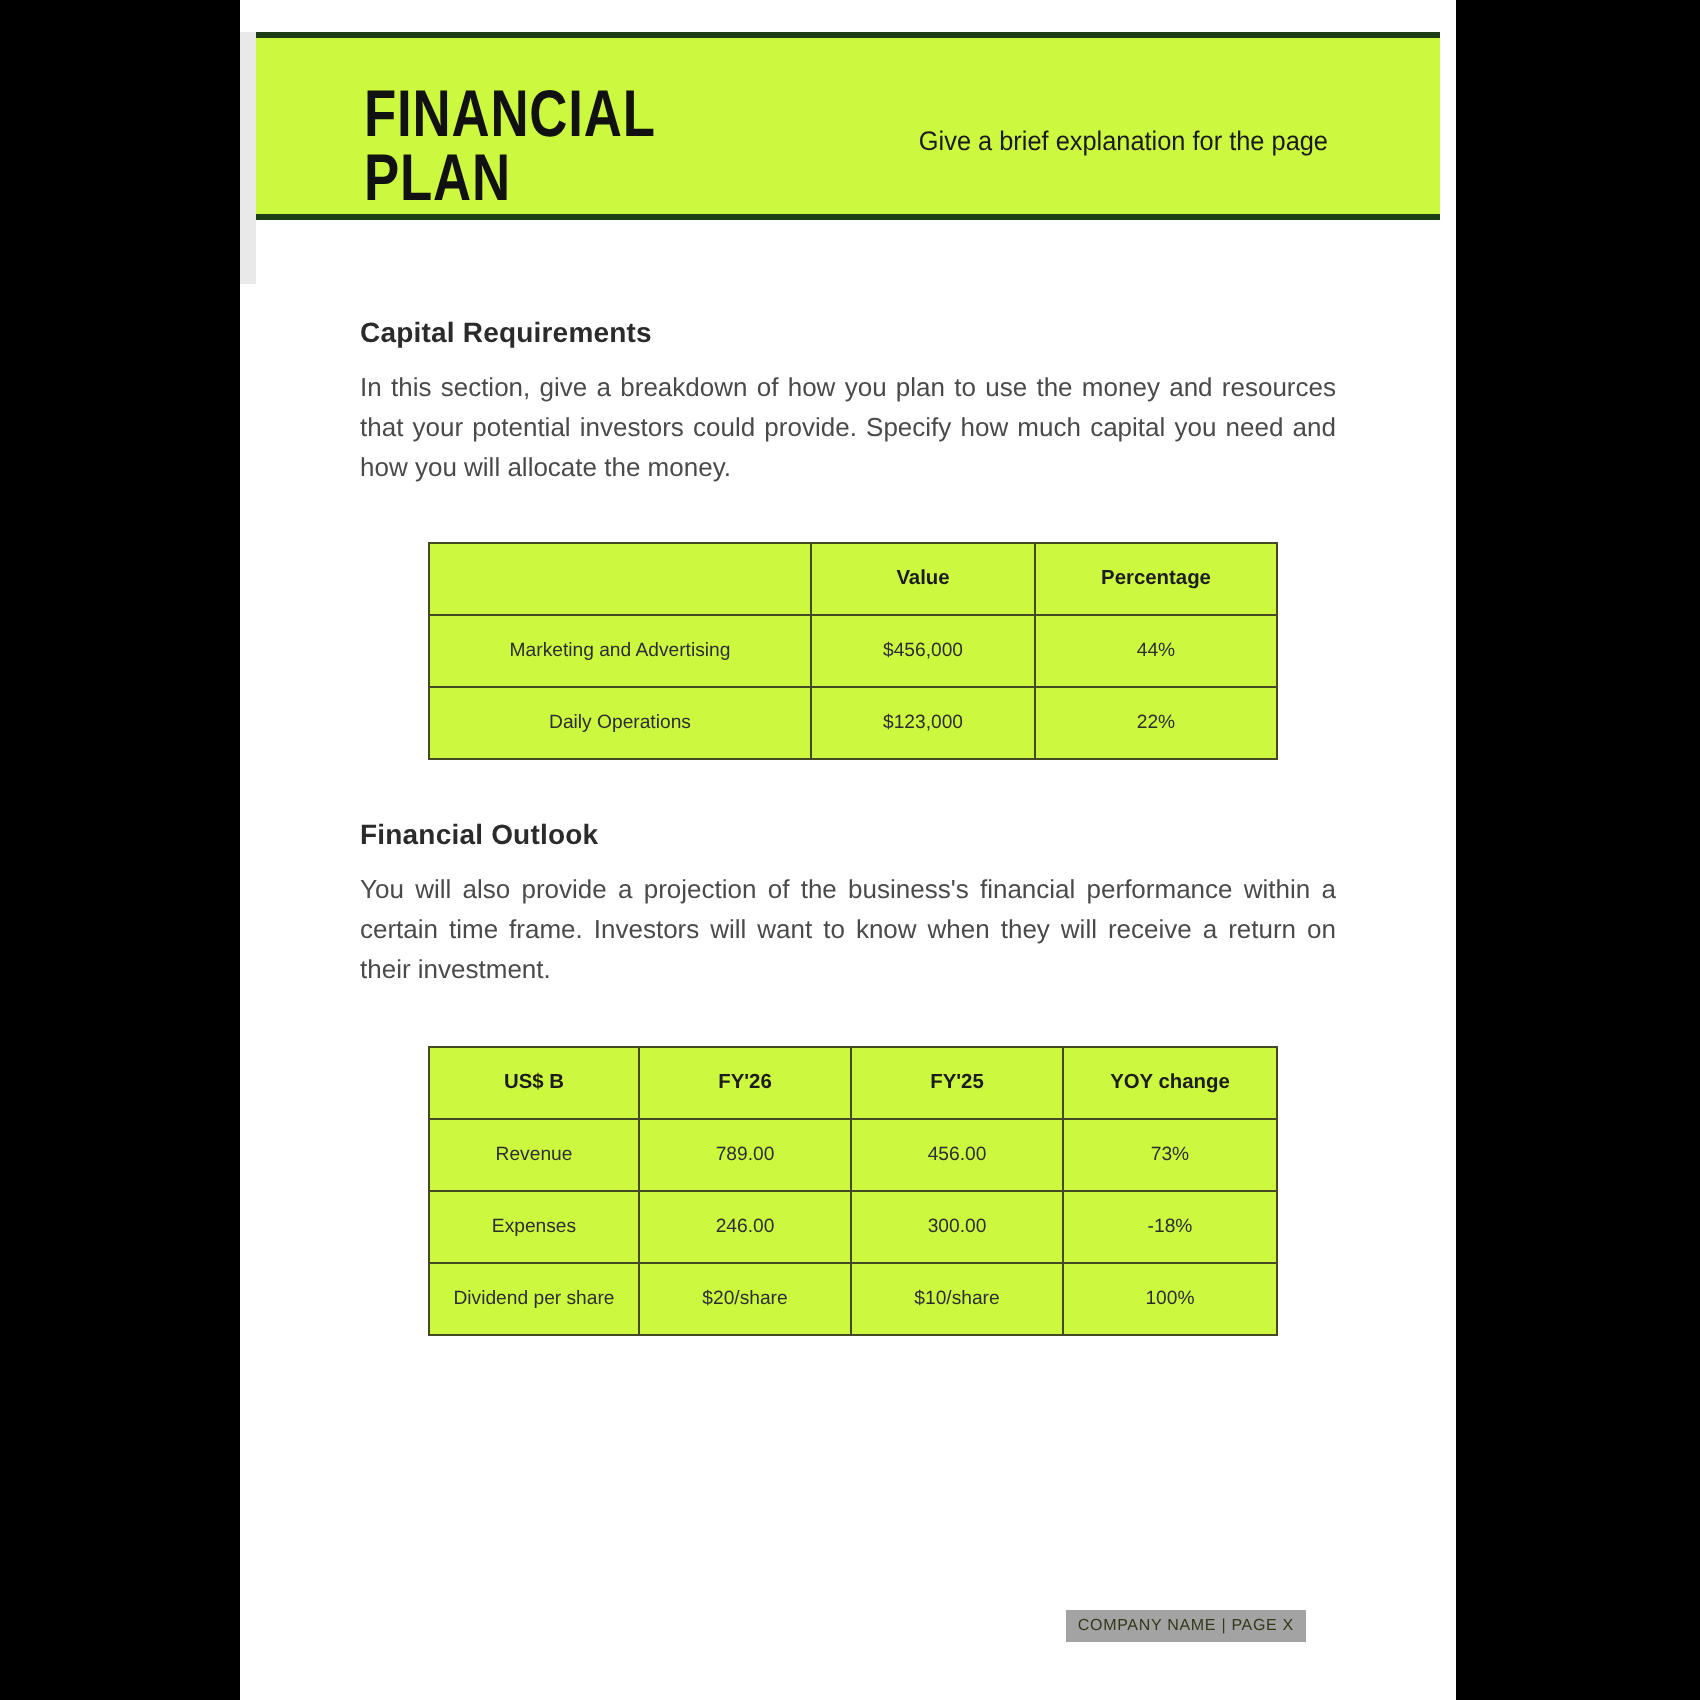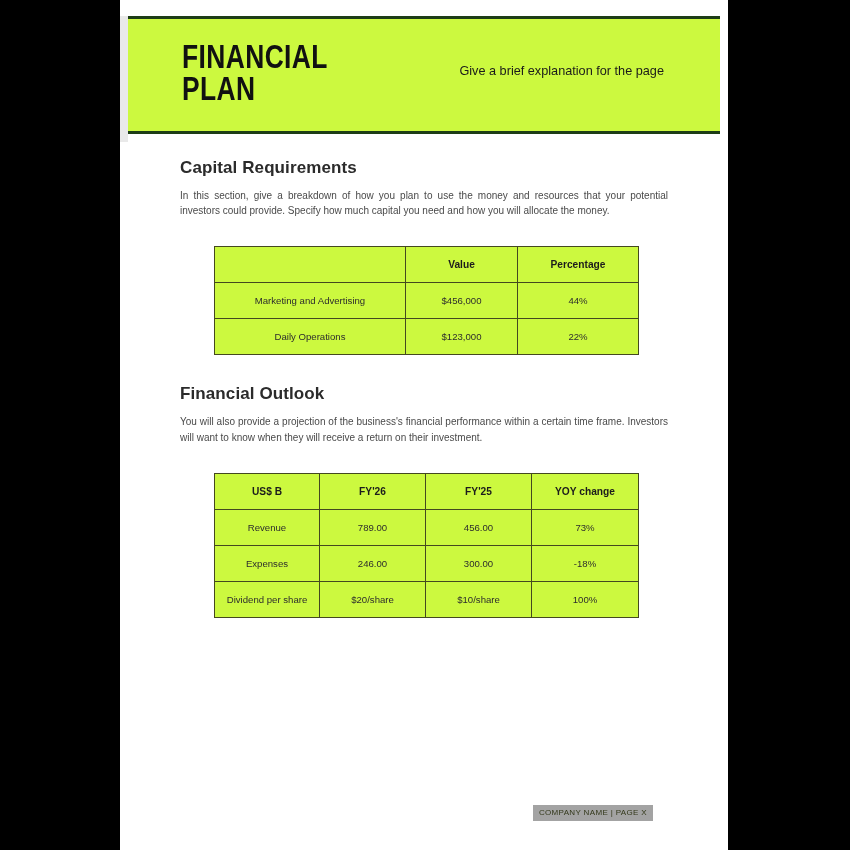--- a/index.html
+++ b/index.html
@@ -46,21 +46,21 @@
     left: 0; top: 16px;
     width: 8px; height: 126px;
     background: #e9e9e9;
   }
   
   .header-band {
     position: absolute;
     left: 8px;
     top: 16px;
     width: 592px;
-    height: 118px;
+    height: 94px;
     background: #ccf93f;
     border-top: 3px solid #1d3d16;
     border-bottom: 3px solid #1d3d16;
     box-sizing: border-box;
   }
   .header-title {
     position: absolute;
     left: 54px;
     top: 22px;
     font-family: "Liberation Sans Narrow", "Liberation Sans", sans-serif;
@@ -87,28 +87,28 @@
     transform-origin: right top;
   }
   
   .content {
     position: absolute;
     left: 60px;
     top: 158px;
     width: 490px;
   }
   .section-heading {
-    font-size: 17px;
+    font-size: 14px;
     font-weight: 700;
     color: #2b2b2b;
     margin: 0 0 10px 0;
     letter-spacing: 0.1px;
   }
   .section-body {
-    font-size: 10px;
+    font-size: 13px;
     line-height: 1.52;
     color: #4a4a4a;
     text-align: justify;
     margin: 0;
     width: 488px;
   }
   
   .tbl-wrap {
     margin-top: 28px;
     margin-left: 34px;

